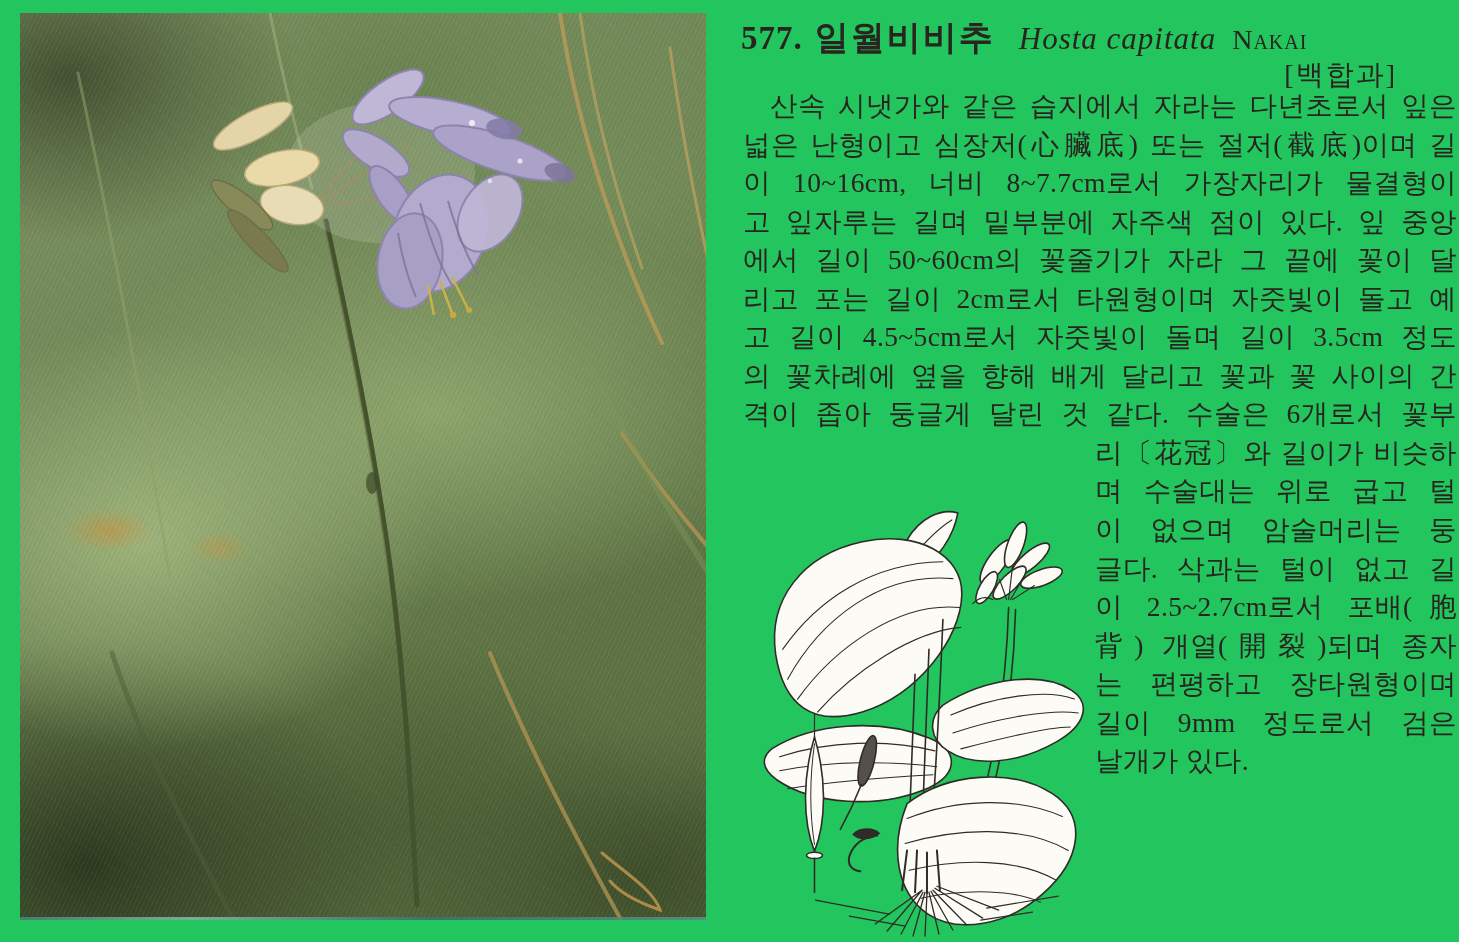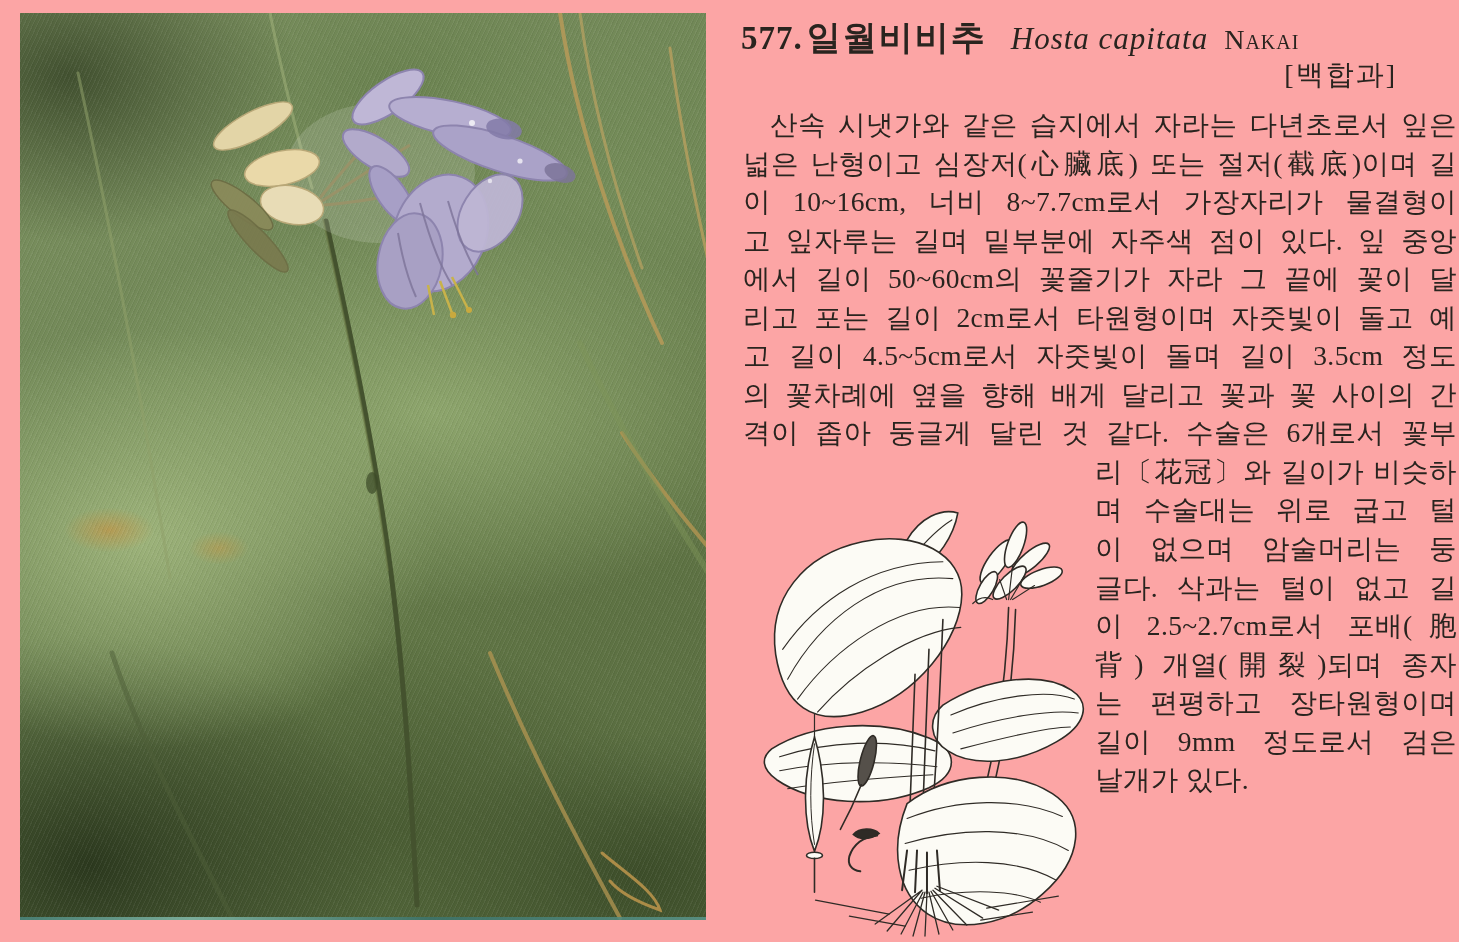--- a/index.html
+++ b/index.html
@@ -1,18 +1,18 @@
 <!DOCTYPE html>
 <html><head>
 <meta charset="utf-8">
 <style>
   html,body{margin:0;padding:0;background:#e8e6e0;}
   .page{
     position:relative;width:1459px;height:942px;margin:0 auto;
-    background:#fca5a5;overflow:hidden;
+    background:#22c55e;overflow:hidden;
     font-family:"Liberation Serif","DejaVu Serif",serif;color:#29241f;
   }
   
   .photo{
     position:absolute;left:20px;top:13px;width:686px;height:907px;
     background:
       radial-gradient(60px 30px at 13% 57%, rgba(205,140,55,.55), rgba(205,140,55,0) 75%),
       radial-gradient(40px 22px at 29% 59%, rgba(198,146,62,.45), rgba(198,146,62,0) 75%),
       radial-gradient(420px 300px at 18% 58%, rgba(166,188,130,.85), rgba(166,188,130,0) 70%),
       radial-gradient(520px 270px at 60% 44%, rgba(148,172,114,.85), rgba(148,172,114,0) 72%),
@@ -37,28 +37,28 @@
   }
   .photo svg{position:absolute;inset:0;display:block;}
   
   .content{position:absolute;left:741px;top:0;width:718px;height:942px;}
   .title-row{
     position:absolute;left:0;top:15px;display:flex;align-items:baseline;
     white-space:nowrap;
   }
   .t-num{font-size:33px;font-weight:600;letter-spacing:1px;}
   .t-kor{
-    font-size:34px;font-weight:700;letter-spacing:2px;margin-left:4px;
+    font-size:34px;font-weight:700;letter-spacing:2px;margin-left:12px;
     font-family:Liberation Sans, sans-serif;
   }
   .t-lat{font-size:31px;font-style:italic;margin-left:24px;letter-spacing:1px;}
   .t-auth{font-size:28px;font-variant:small-caps;margin-left:16px;letter-spacing:1px;text-align:right;}
   .family{position:absolute;top:56px;right:62px;font-size:28px;letter-spacing:2px;}
   .body-text{
-    position:absolute;left:2px;top:106px;width:714px;
+    position:absolute;left:2px;top:87px;width:714px;
     font-size:27.5px;line-height:38.55px;letter-spacing:.4px;
   }
   .line{
     height:38.55px;overflow:hidden;
     text-align:justify;text-align-last:justify;
   }
   .line.indent{padding-left:27px;box-sizing:border-box;}
   .line.narrow{margin-left:352px;}
   .line.plain{text-align-last:left;}
   

